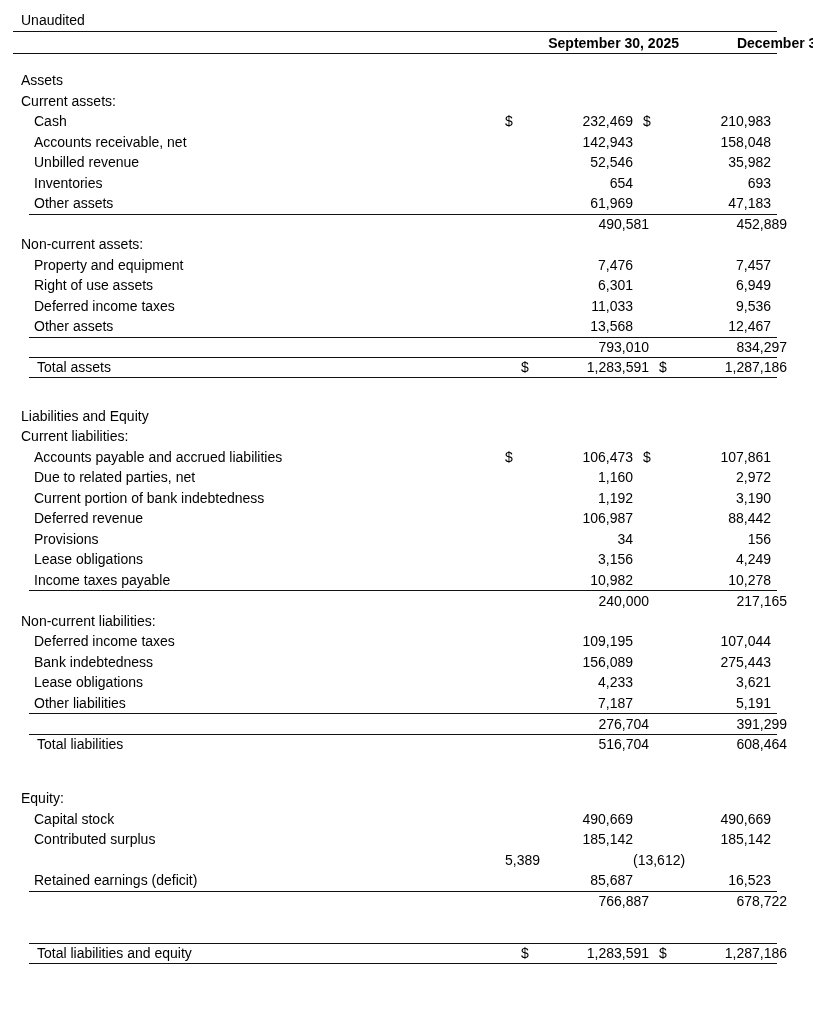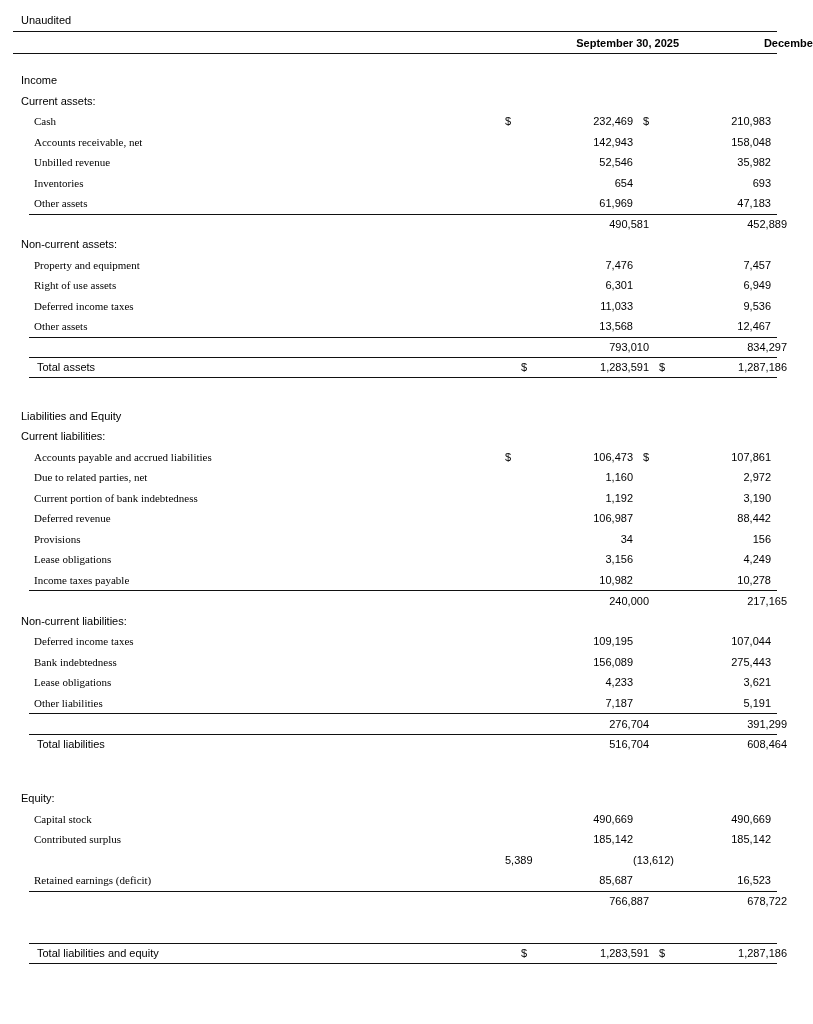--- a/index.html
+++ b/index.html
@@ -1,30 +1,30 @@
 <!DOCTYPE html>
 <html><head>
 <meta charset="utf-8">
 <style>
   * { margin:0; padding:0; box-sizing:border-box; }
   html,body { width:813px; background:#ffffff; color:#000000;
               font-family:"Liberation Sans", sans-serif; }
   body { height:1024px; overflow:hidden; }
-  .sheet { width:764px; margin-left:13px; padding-top:9px; font-size:11px; }
+  .sheet { width:764px; margin-left:13px; padding-top:9px; font-size:14px; }
 
   .topnote { height:22px; line-height:22px; padding-left:8px; }
 
   .rule { border-top:1.8px solid #111; height:0; }
 
   .row { display:grid;
          grid-template-columns:492px 20px 108px 30px 108px 6px;
          height:20.5px; align-items:center; white-space:nowrap; }
 
   .row .c-label { padding-left:8px; overflow:hidden; }
-  .row.item .c-label { padding-left:21px;font-family:Liberation Serif, serif; }
+  .row.item .c-label { padding-left:21px; }
   .c-d1 { text-align:left; }
   .c-v1, .c-v2 { text-align:right; }
   .c-d2 { text-align:left; padding-left:10px; }
 
   .rule-above { border-top:1.7px solid #111;margin-left:16px; }
   .rule-below { border-bottom:1.7px solid #111; }
 
   .colhead { height:21px; font-weight:bold;gap:23px; }
   .colhead .h1 { grid-column:2/4; text-align:right; }
   .colhead .h2 { grid-column:4/6; text-align:right;margin-left:26px; }
@@ -43,21 +43,21 @@
 
   <div class="row colhead">
     <span class="h1">September 30, 2025</span>
     <span class="h2">December 31, 2024</span>
   </div>
 
   <div class="rule"></div>
 
   <div class="rows">
       <div class="row heading">
-        <span class="c-label">Income</span>
+        <span class="c-label">Assets</span>
         <span class="c-d1"></span>
         <span class="c-v1"></span>
         <span class="c-d2"></span>
         <span class="c-v2"></span>
         <span class="c-pad"></span>
       </div>
       <div class="row heading">
         <span class="c-label">Current assets:</span>
         <span class="c-d1"></span>
         <span class="c-v1"></span>

